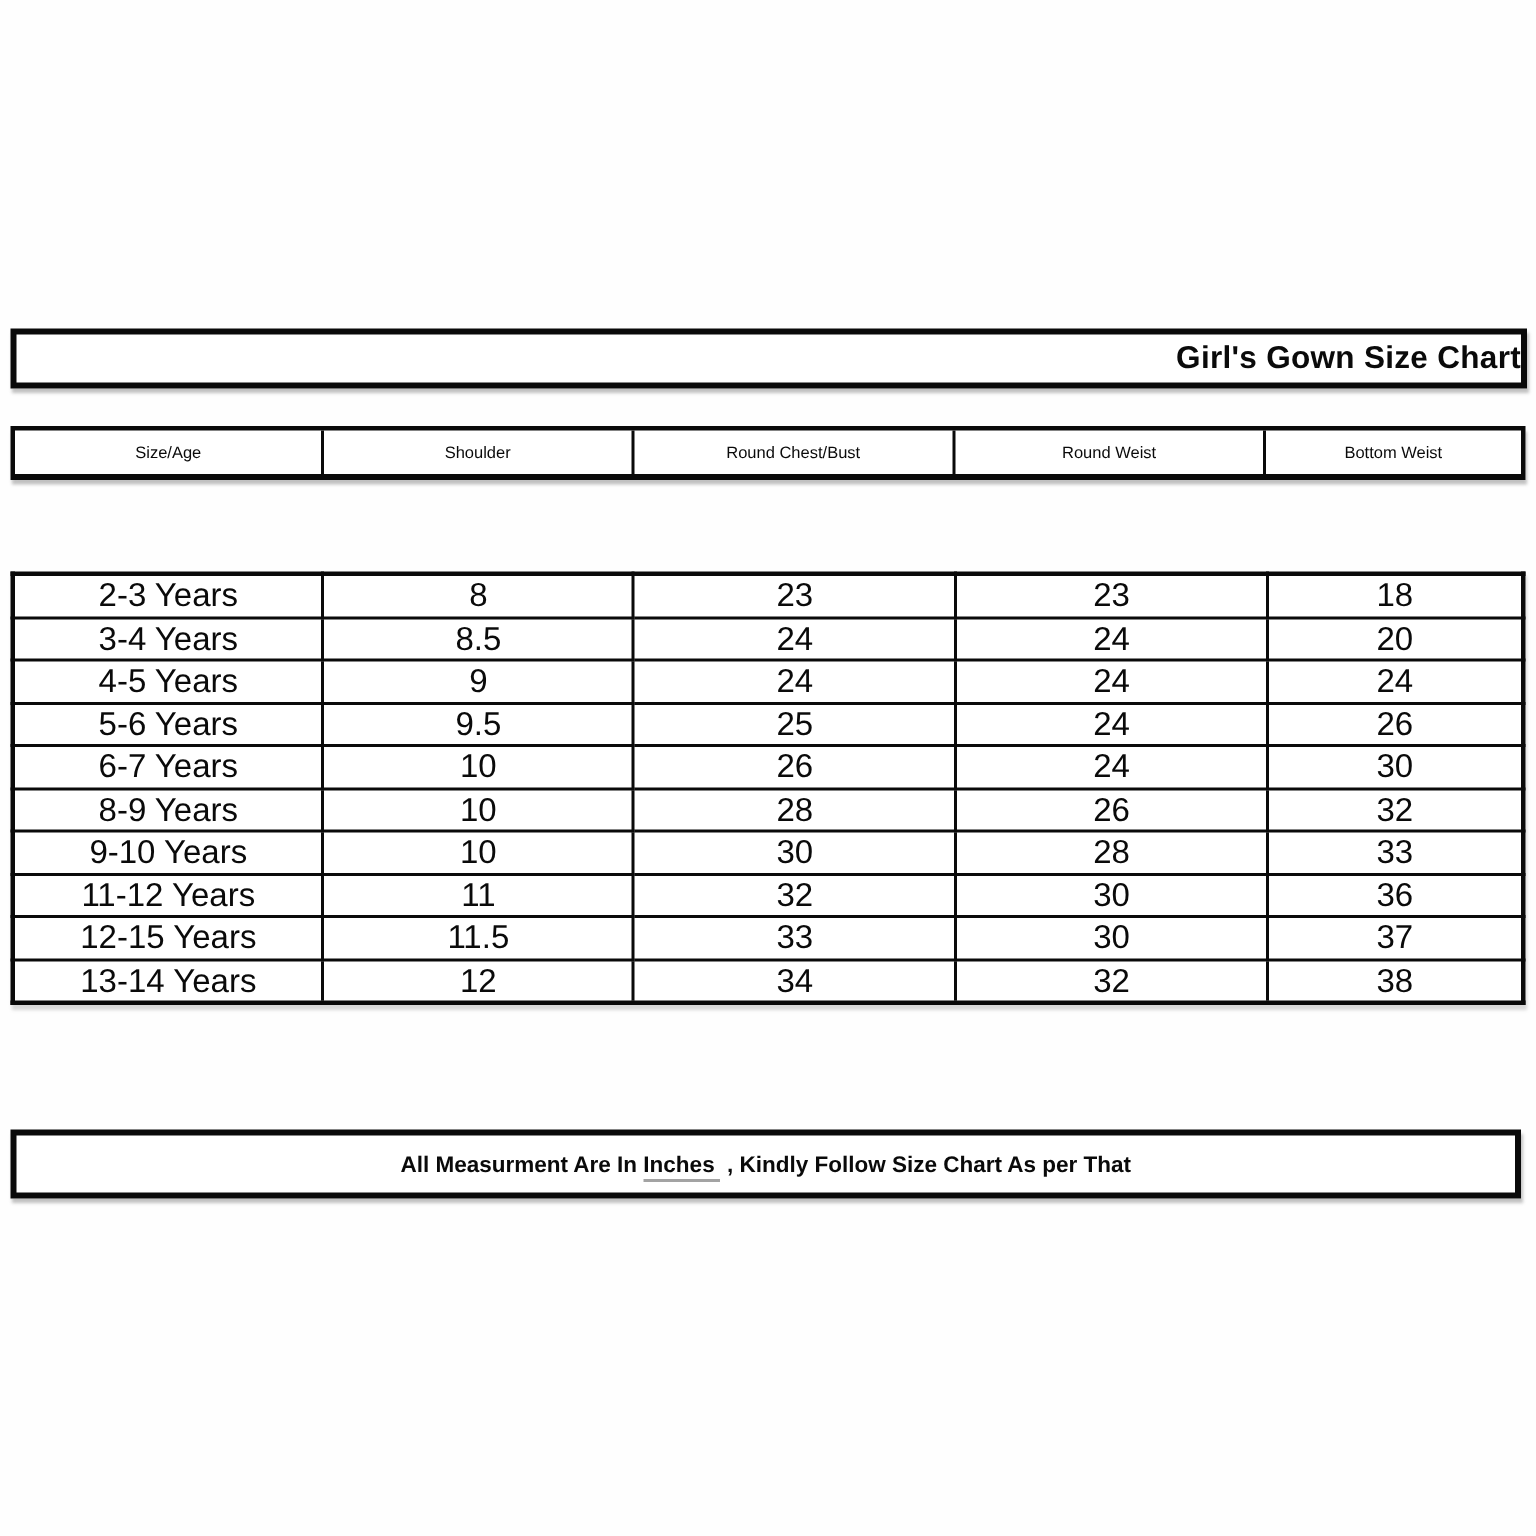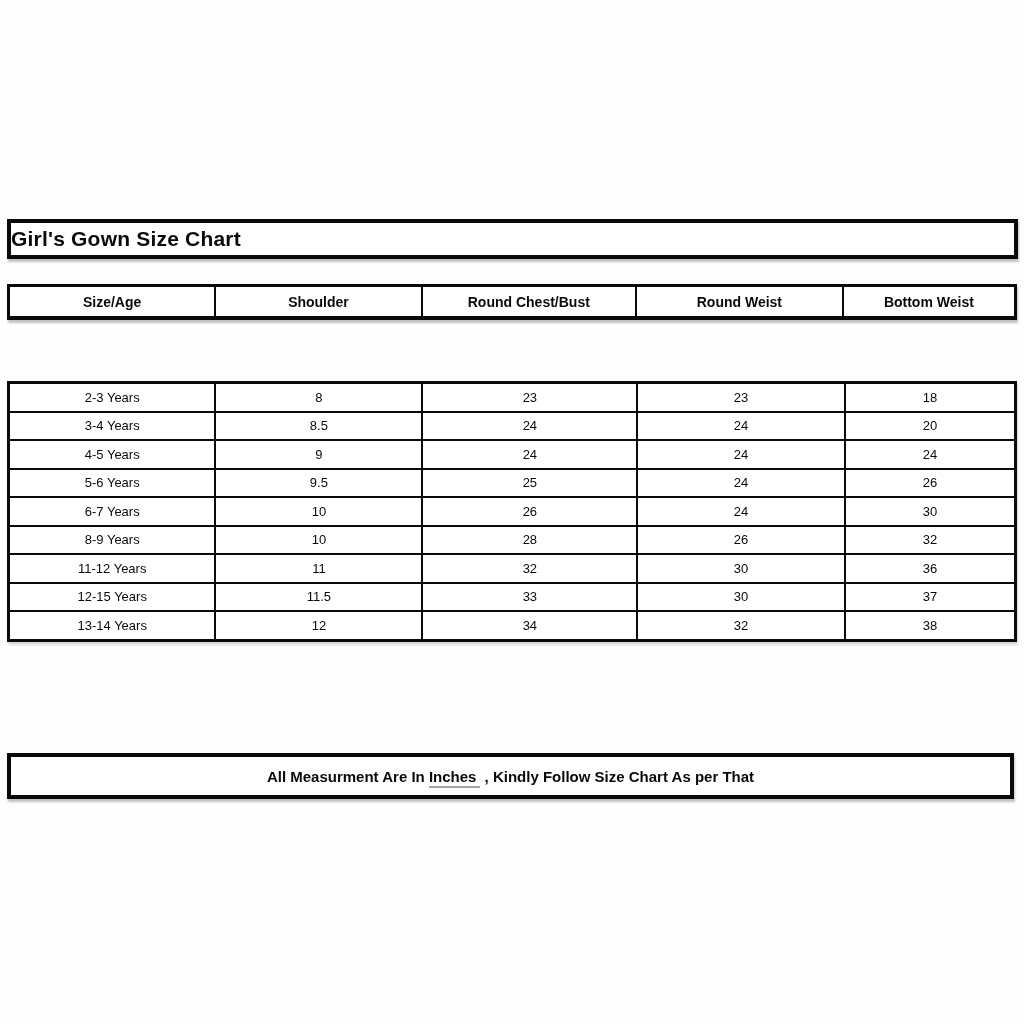--- a/index.html
+++ b/index.html
@@ -19,21 +19,21 @@
   .title-box {
     position: absolute;
     left: 7px;
     top: 219px;
     width: 1003px;
     height: 32px;
     border: 4px solid #0a0a0a;
     background: #ffffff;
     display: flex;
     align-items: center;
-    justify-content: flex-start;
+    justify-content: flex-end;
     box-shadow: 1px 3px 2px rgba(120,120,120,0.45);
   }
   .title-box .title-text {
     font-size: 21px;
     font-weight: bold;
     letter-spacing: 0.2px;
   }
   .header-bar {
     position: absolute;
     left: 7px;
@@ -43,22 +43,22 @@
     border: 3px solid #0a0a0a;
     border-bottom-width: 4px;
     background: #ffffff;
     display: flex;
     box-shadow: 1px 3px 2px rgba(120,120,120,0.45);
   }
   .header-cell {
     display: flex;
     align-items: center;
     justify-content: center;
-    font-size: 14px;
-    font-weight: bold;
+    font-size: 11px;
+    font-weight: normal;
     border-right: 2px solid #0a0a0a;
     box-sizing: border-box;
   }
   .header-cell:last-child { border-right: none; }
   .c1 { width: 20.55%; }
   .c2 { width: 20.55%; text-align: right; }
   .c3 { width: 21.35%; }
   .c4 { width: 20.6%; }
   .c5 { width: 16.95%; }
   .data-table {
@@ -69,21 +69,21 @@
     border-collapse: collapse;
     table-layout: fixed;
     background: #ffffff;
     box-shadow: 1px 3px 2px rgba(150,150,150,0.35);
   }
   .data-table td {
     border: 2px solid #0a0a0a;
     height: 26.5px;
     text-align: center;
     vertical-align: middle;
-    font-size: 13px;
+    font-size: 22px;
     padding: 0;
     overflow: hidden;
     white-space: nowrap;
   }
   .data-table { border: 3px solid #0a0a0a; }
   .footer-box {
     position: absolute;
     left: 7px;
     top: 753px;
     width: 999px;
@@ -167,20 +167,27 @@
           <td>30</td>
         </tr>
         <tr>
           <td>8-9 Years</td>
           <td>10</td>
           <td>28</td>
           <td>26</td>
           <td>32</td>
         </tr>
         <tr>
+          <td>9-10 Years</td>
+          <td>10</td>
+          <td>30</td>
+          <td>28</td>
+          <td>33</td>
+        </tr>
+        <tr>
           <td>11-12 Years</td>
           <td>11</td>
           <td>32</td>
           <td>30</td>
           <td>36</td>
         </tr>
         <tr>
           <td>12-15 Years</td>
           <td>11.5</td>
           <td>33</td>

